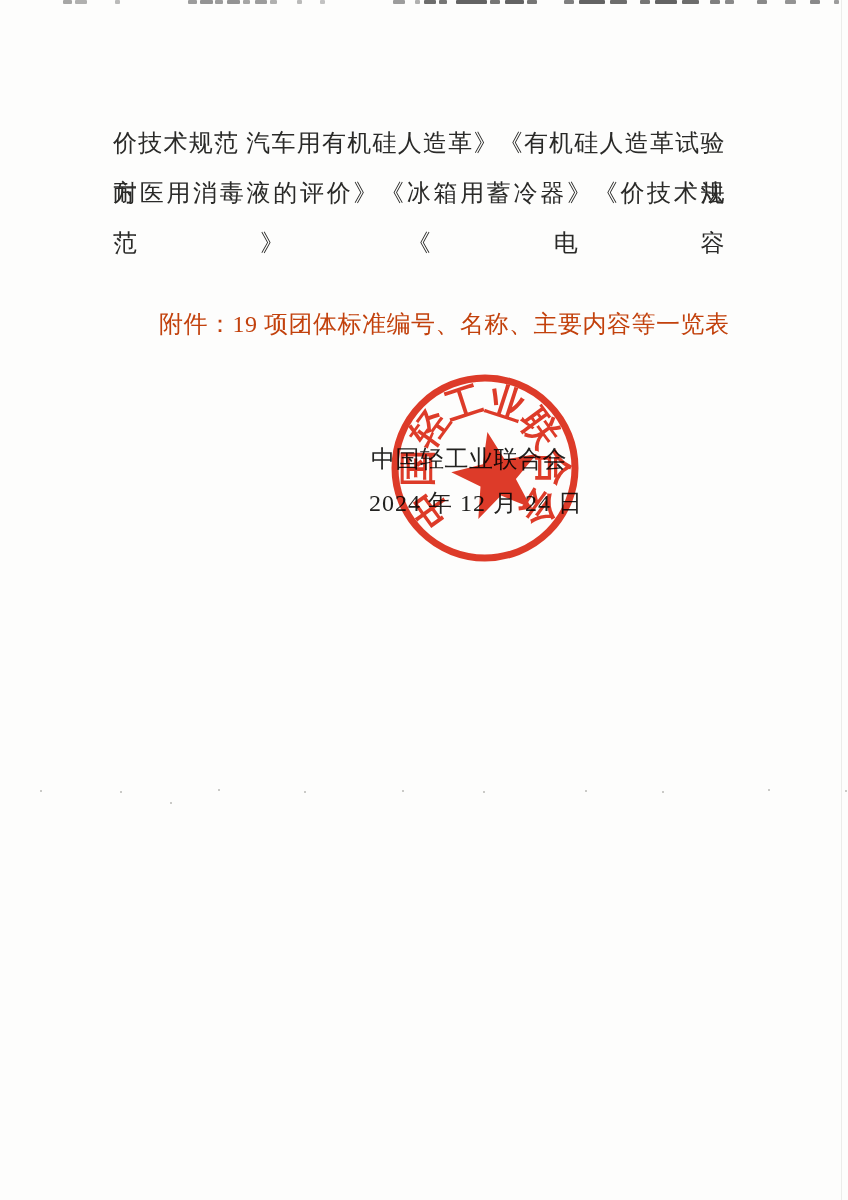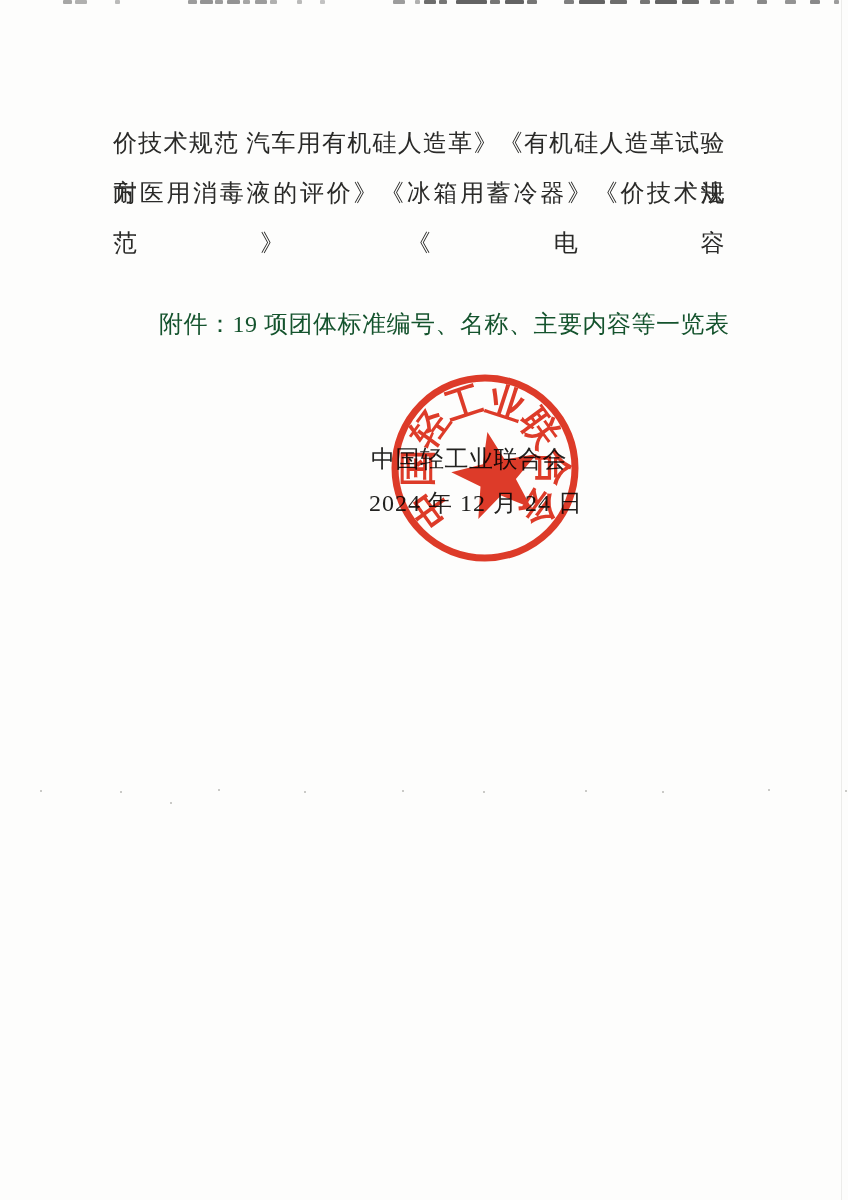--- a/index.html
+++ b/index.html
@@ -17,21 +17,21 @@
   .speck{position:absolute;width:2px;height:2px;background:#b9b9b6;border-radius:50%;}
 
   .body-text{
     position:absolute;left:113px;top:118px;width:612px;
     font-size:24px;color:#2a2a28;letter-spacing:.5px;
   }
   .body-line{height:50px;line-height:50px;white-space:nowrap;}
   .body-line.justify{text-align:justify;text-align-last:justify;white-space:normal;}
   .attachment-line{
     position:absolute;left:159px;top:299px;width:600px;height:50px;line-height:50px;
-    font-size:24px;color:#14532d;letter-spacing:.5px;white-space:nowrap;
+    font-size:24px;color:#c2410c;letter-spacing:.5px;white-space:nowrap;
   }
 
   .signature{
     position:absolute;left:0;top:0;width:848px;
     color:#222220;
   }
   .sig-org{
     position:absolute;left:284px;top:443px;width:370px;text-align:center;
     font-size:24px;letter-spacing:.5px;white-space:nowrap;
   }

